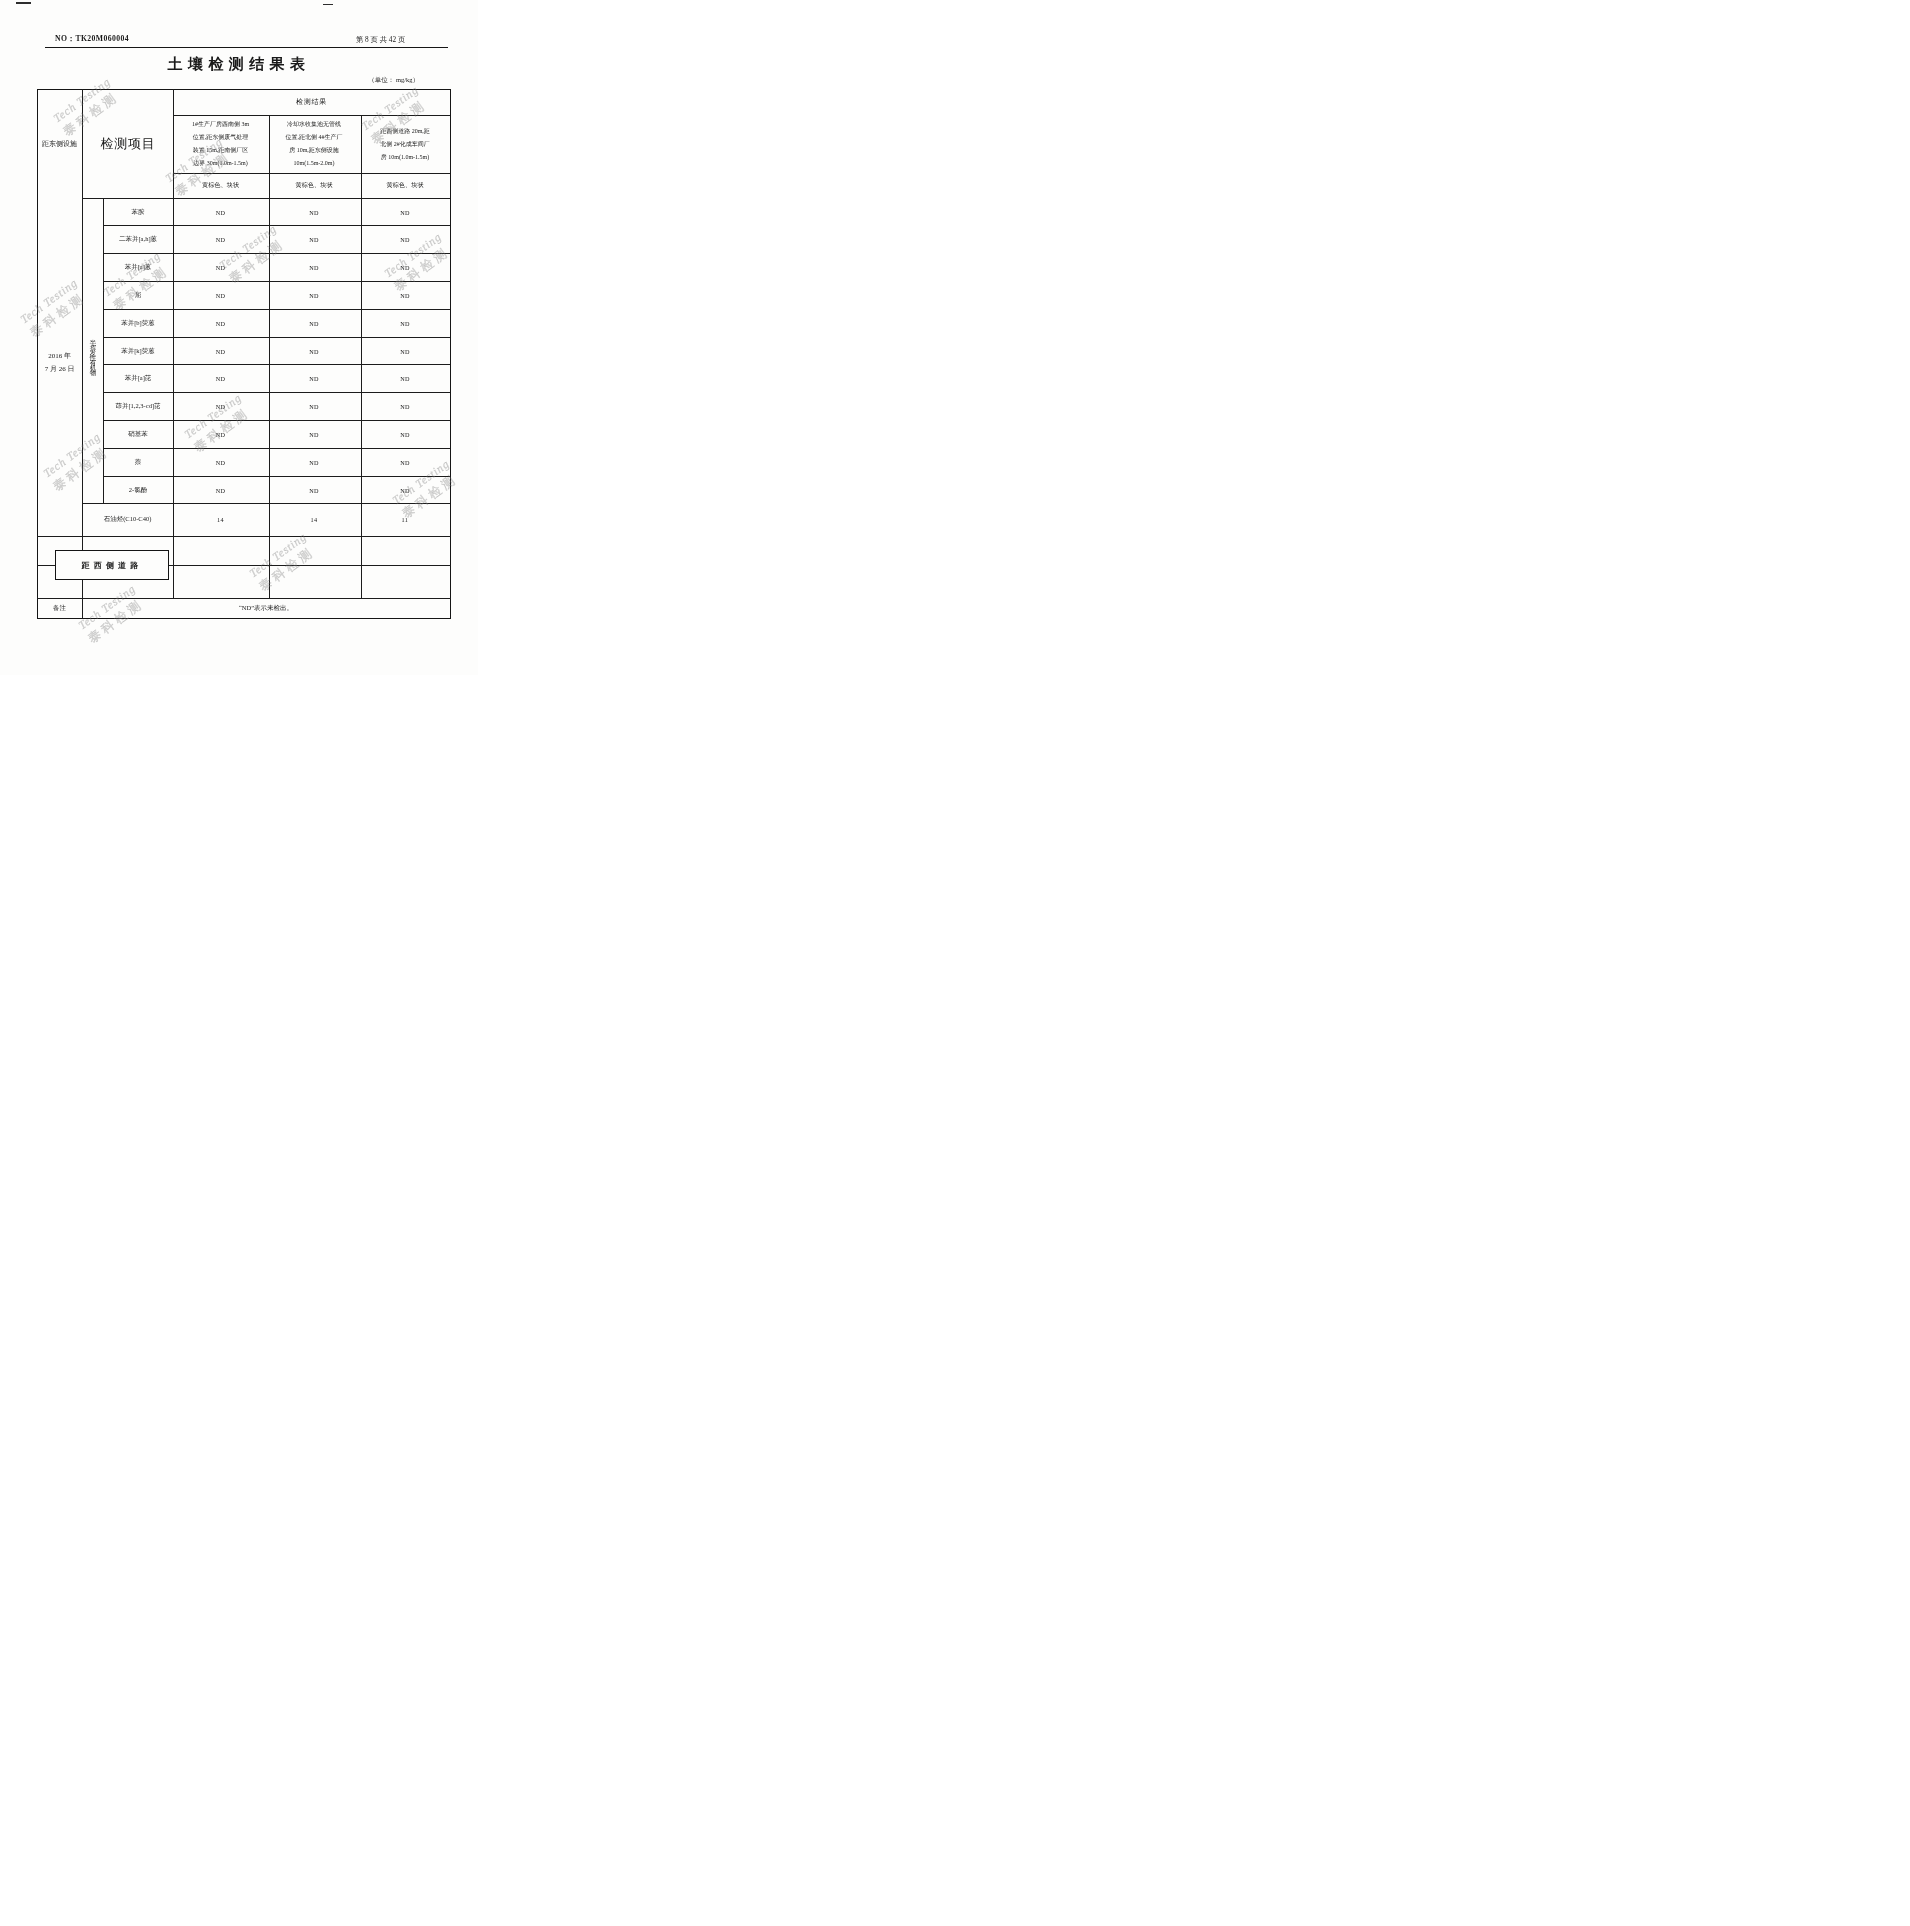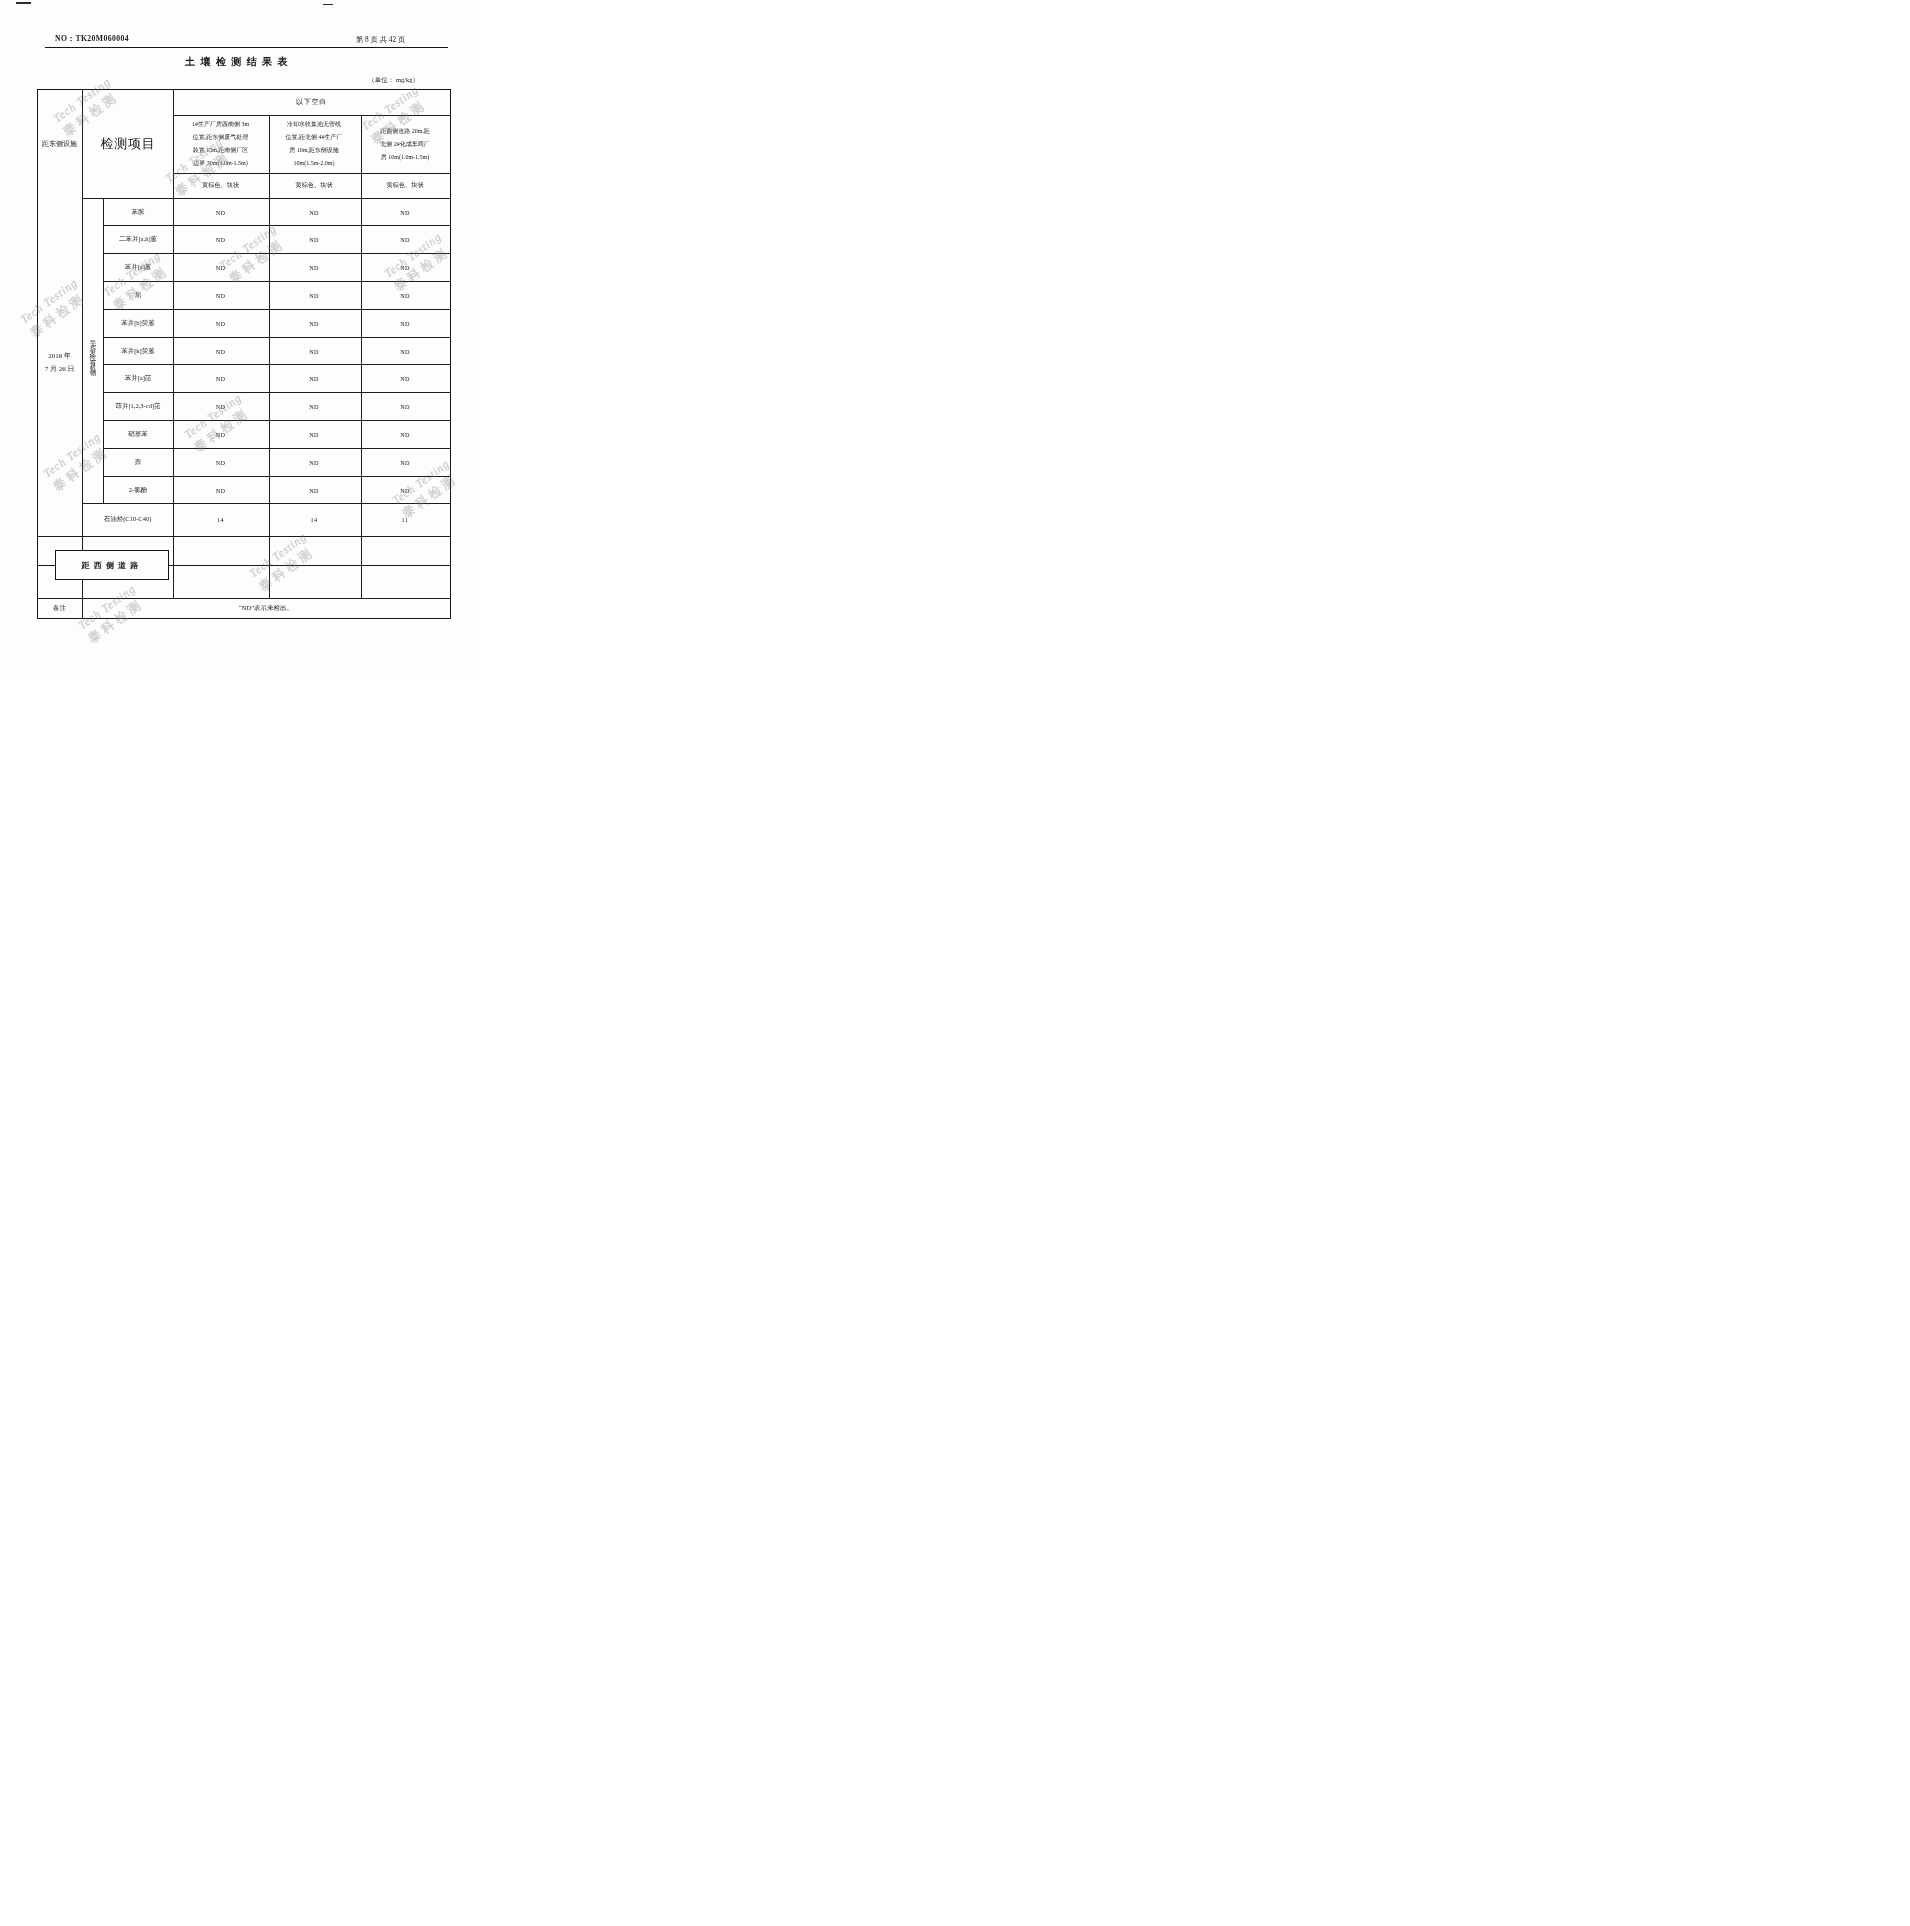--- a/index.html
+++ b/index.html
@@ -71,21 +71,21 @@
       <span class="wm-cn">泰科检测</span>
     </div>
   <div class="wm" style="left:250px;top:547px;">
       <span class="wm-en">Tech Testing</span>
       <span class="wm-cn">泰科检测</span>
     </div>
 
   <div class="abs" style="left:55px;top:34px;font-size:7.7px;font-weight:bold;letter-spacing:0.4px;z-index:2;">NO：TK20M060004</div>
   <div class="abs" style="left:356px;top:35px;font-size:7.3px;z-index:2;">第 8 页 共 42 页</div>
   <div class="abs" style="left:45px;top:47px;width:403px;height:1.2px;background:#161616;z-index:2;"></div>
-  <div class="abs" style="left:0;width:478px;top:55px;text-align:center;font-size:10px;font-weight:bold;letter-spacing:5.4px;z-index:2;">土壤检测结果表</div>
+  <div class="abs" style="left:0;width:478px;top:55px;text-align:center;font-size:15px;font-weight:bold;letter-spacing:5.4px;z-index:2;">土壤检测结果表</div>
   <div class="abs" style="left:320px;width:99px;top:76px;text-align:right;font-size:6.5px;z-index:2;">（单位： mg/kg）</div>
 
   <div class="abs" style="left:37px;top:89px;width:414px;height:530px;border:1.5px solid #151515;box-sizing:border-box;z-index:1;"></div>
 
   <div class="line" style="left:82px;top:89px;width:0.8px;height:530px;"></div>
   <div class="line" style="left:103px;top:198px;width:0.8px;height:306px;"></div>
   <div class="line" style="left:173px;top:89px;width:0.8px;height:509px;"></div>
   <div class="line" style="left:269px;top:115px;width:0.8px;height:483px;"></div>
   <div class="line" style="left:361px;top:115px;width:0.8px;height:483px;"></div>
 
@@ -102,21 +102,21 @@
   <div class="line" style="left:103px;top:420px;width:347px;height:0.8px;"></div>
   <div class="line" style="left:103px;top:448px;width:347px;height:0.8px;"></div>
   <div class="line" style="left:103px;top:476px;width:347px;height:0.8px;"></div>
   <div class="line" style="left:82px;top:503px;width:368px;height:0.8px;"></div>
   <div class="line" style="left:37px;top:536px;width:414px;height:0.8px;"></div>
   <div class="line" style="left:37px;top:565px;width:414px;height:0.8px;"></div>
   <div class="line" style="left:37px;top:598px;width:414px;height:0.8px;"></div>
 
   <div class="cell" style="left:37px;top:89px;width:45px;height:109px;font-size:7px;">距东侧设施</div>
   <div class="cell" style="left:83px;top:89px;width:90px;height:109px;font-size:13px;letter-spacing:0.8px;">检测项目</div>
-  <div class="cell" style="left:173px;top:89px;width:277px;height:26px;font-size:7px;letter-spacing:0.8px;">以下空白</div>
+  <div class="cell" style="left:173px;top:89px;width:277px;height:26px;font-size:7px;letter-spacing:0.8px;">检测结果</div>
 
   <div class="rowflex" style="left:173px;top:115px;width:277px;height:58px;">
     <div class="loc" style="width:95px;">
       <div>
         <span>1#生产厂房西南侧 3m</span><br>
         <span>位置,距东侧废气处理</span><br>
         <span>装置 15m,距南侧厂区</span><br>
         <span>边界 30m(1.0m-1.5m)</span>
       </div>
     </div>

